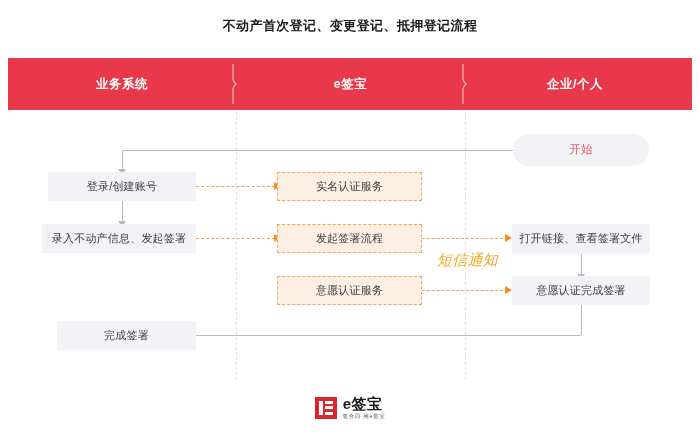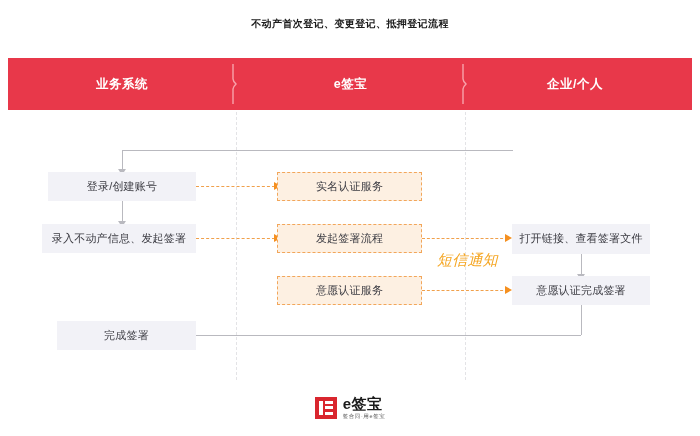--- a/index.html
+++ b/index.html
@@ -8,21 +8,21 @@
     background: #ffffff;
     font-family: "Liberation Sans", "DejaVu Sans", sans-serif;
     overflow: hidden;
   }
   #page { position: relative; width: 700px; height: 436px; background:#fff; }
 
   
   .title {
     position: absolute; left: 0; top: 17px; width: 700px;
     text-align: center;
-    font-size: 10px; font-weight: bold; color: #1a1a1a;
+    font-size: 13px; font-weight: bold; color: #1a1a1a;
     letter-spacing: .4px;
   }
 
   
   .header-band {
     position: absolute; left: 8px; top: 58px;
     width: 684px; height: 52px;
     background: #e8384a;
   }
   .header-col {
@@ -172,20 +172,23 @@
   <div class="oln" style="left:196px; top:238px; width:79px;"></div>
   <div class="oarrow-r" style="left:274px; top:233.5px;"></div>
 
   <div class="oln" style="left:422px; top:238px; width:86px;"></div>
   <div class="oarrow-r" style="left:505px; top:233.5px;"></div>
   <div class="label-orange" style="left:437px; top:251px;">短信通知</div>
 
   <div class="oln" style="left:422px; top:290px; width:86px;"></div>
   <div class="oarrow-r" style="left:505px; top:285.5px;"></div>
 
+  <div class="node node-pill" style="left:513px; top:134px; width:136px; height:32px;">
+    <span>开始</span>
+  </div>
 
   <div class="node node-gray" style="left:48px; top:172px; width:148px; height:29px;">
     <span>登录/创建账号</span>
   </div>
   <div class="node node-gray" style="left:42px; top:224px; width:154px; height:29px;">
     <span>录入不动产信息、发起签署</span>
   </div>
   <div class="node node-gray" style="left:57px; top:321px; width:139px; height:29px;text-align:right;">
     <span>完成签署</span>
   </div>

